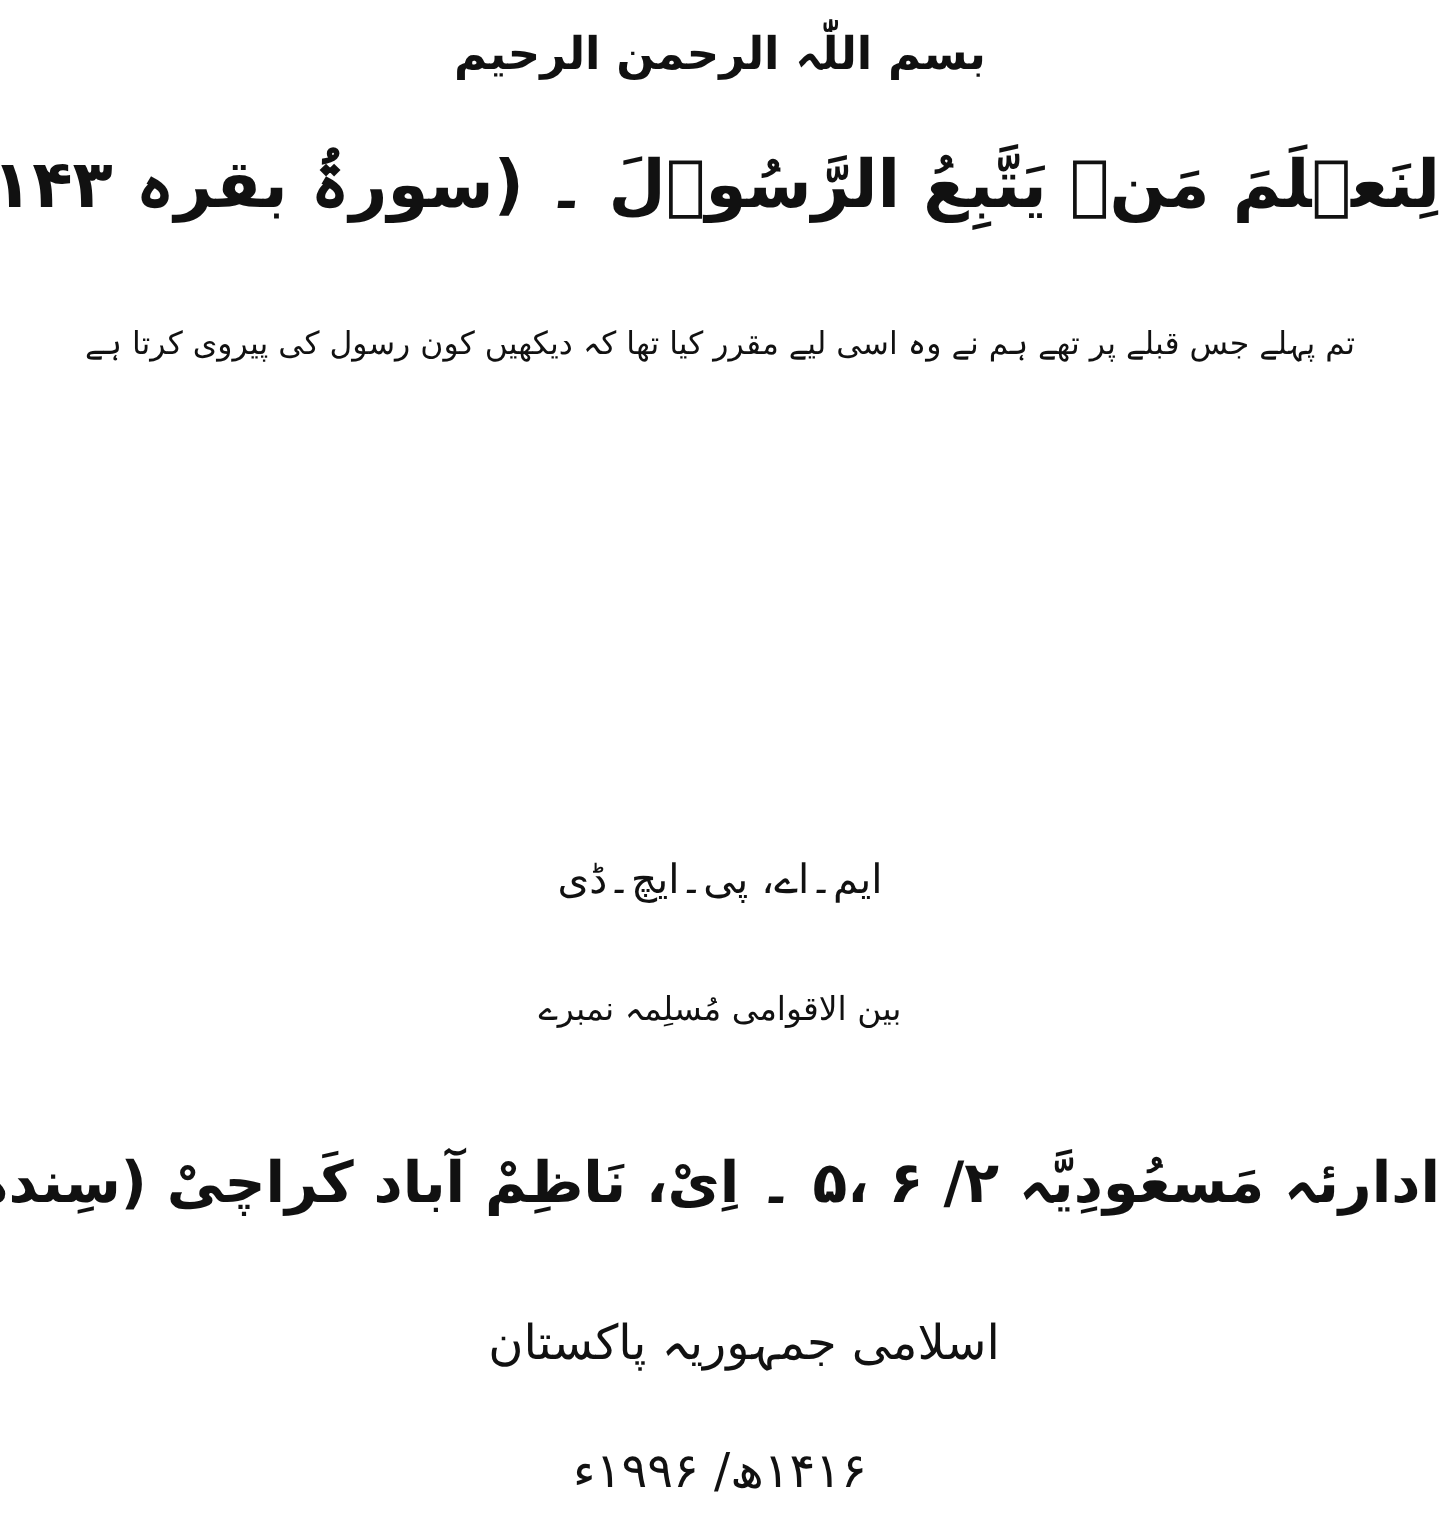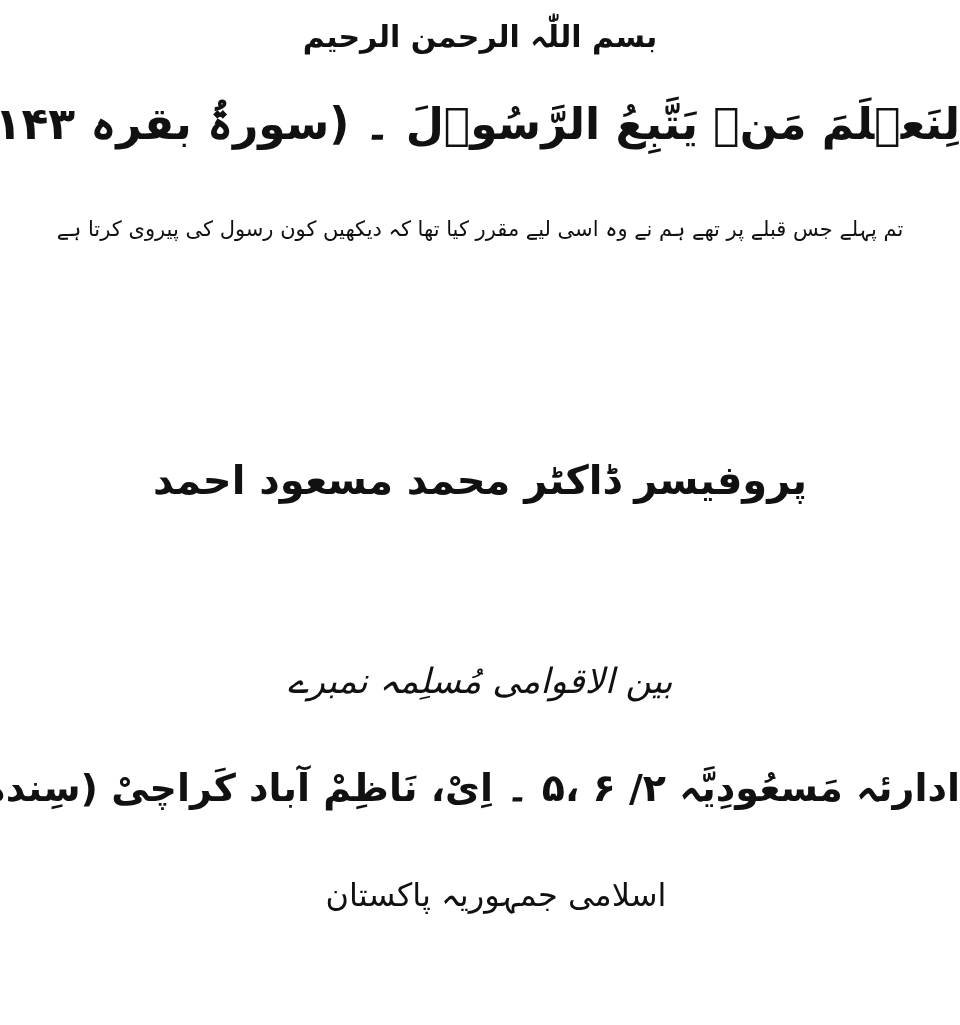--- a/index.html
+++ b/index.html
@@ -91,23 +91,22 @@
     left: 0;
     font-size: 27px;
     font-weight: 500;
   }
 
   
   .series {
     position: absolute;
     top: 660px;
     left: 0;
-    font-size: 35px;
+    font-size: 22px;
     font-weight: 500;
-    font-style: italic;
   }
 
   
   .publisher {
     position: absolute;
     top: 765px;
     left: 0;
     font-size: 38px;
     font-weight: 600;
   }
@@ -135,23 +134,24 @@
 
 <div class="page">
 
   <div class="line bismillah">بسم اللّٰہ الرحمن الرحیم</div>
 
   <div class="line verse">لِنَعۡلَمَ مَنۡ یَتَّبِعُ الرَّسُوۡلَ ۔ (سورۃُ بقرہ ۱۴۳)</div>
 
   <div class="line verse-translation">تم پہلے جس قبلے پر تھے ہم نے وہ اسی لیے مقرر کیا تھا کہ دیکھیں کون رسول کی پیروی کرتا ہے</div>
 
 
-  <div class="line author">پروفیسر ڈاکٹر محمد مسعود احمد</div>
 
+  <div class="line degrees">ایم۔اے، پی۔ایچ۔ڈی</div>
 
   <div class="line series">بین الاقوامی مُسلِمہ نمبرے</div>
 
   <div class="line publisher">ادارئہ مَسعُودِیَّہ ۲/ ۶ ،۵ ۔ اِیْ، نَاظِمْ آباد کَراچیْ (سِندھ)</div>
 
   <div class="line country">اسلامی جمہوریہ پاکستان</div>
 
+  <div class="line year">۱۴۱۶ھ/ ۱۹۹۶ء</div>
 
 </div>
 
 </body></html>

